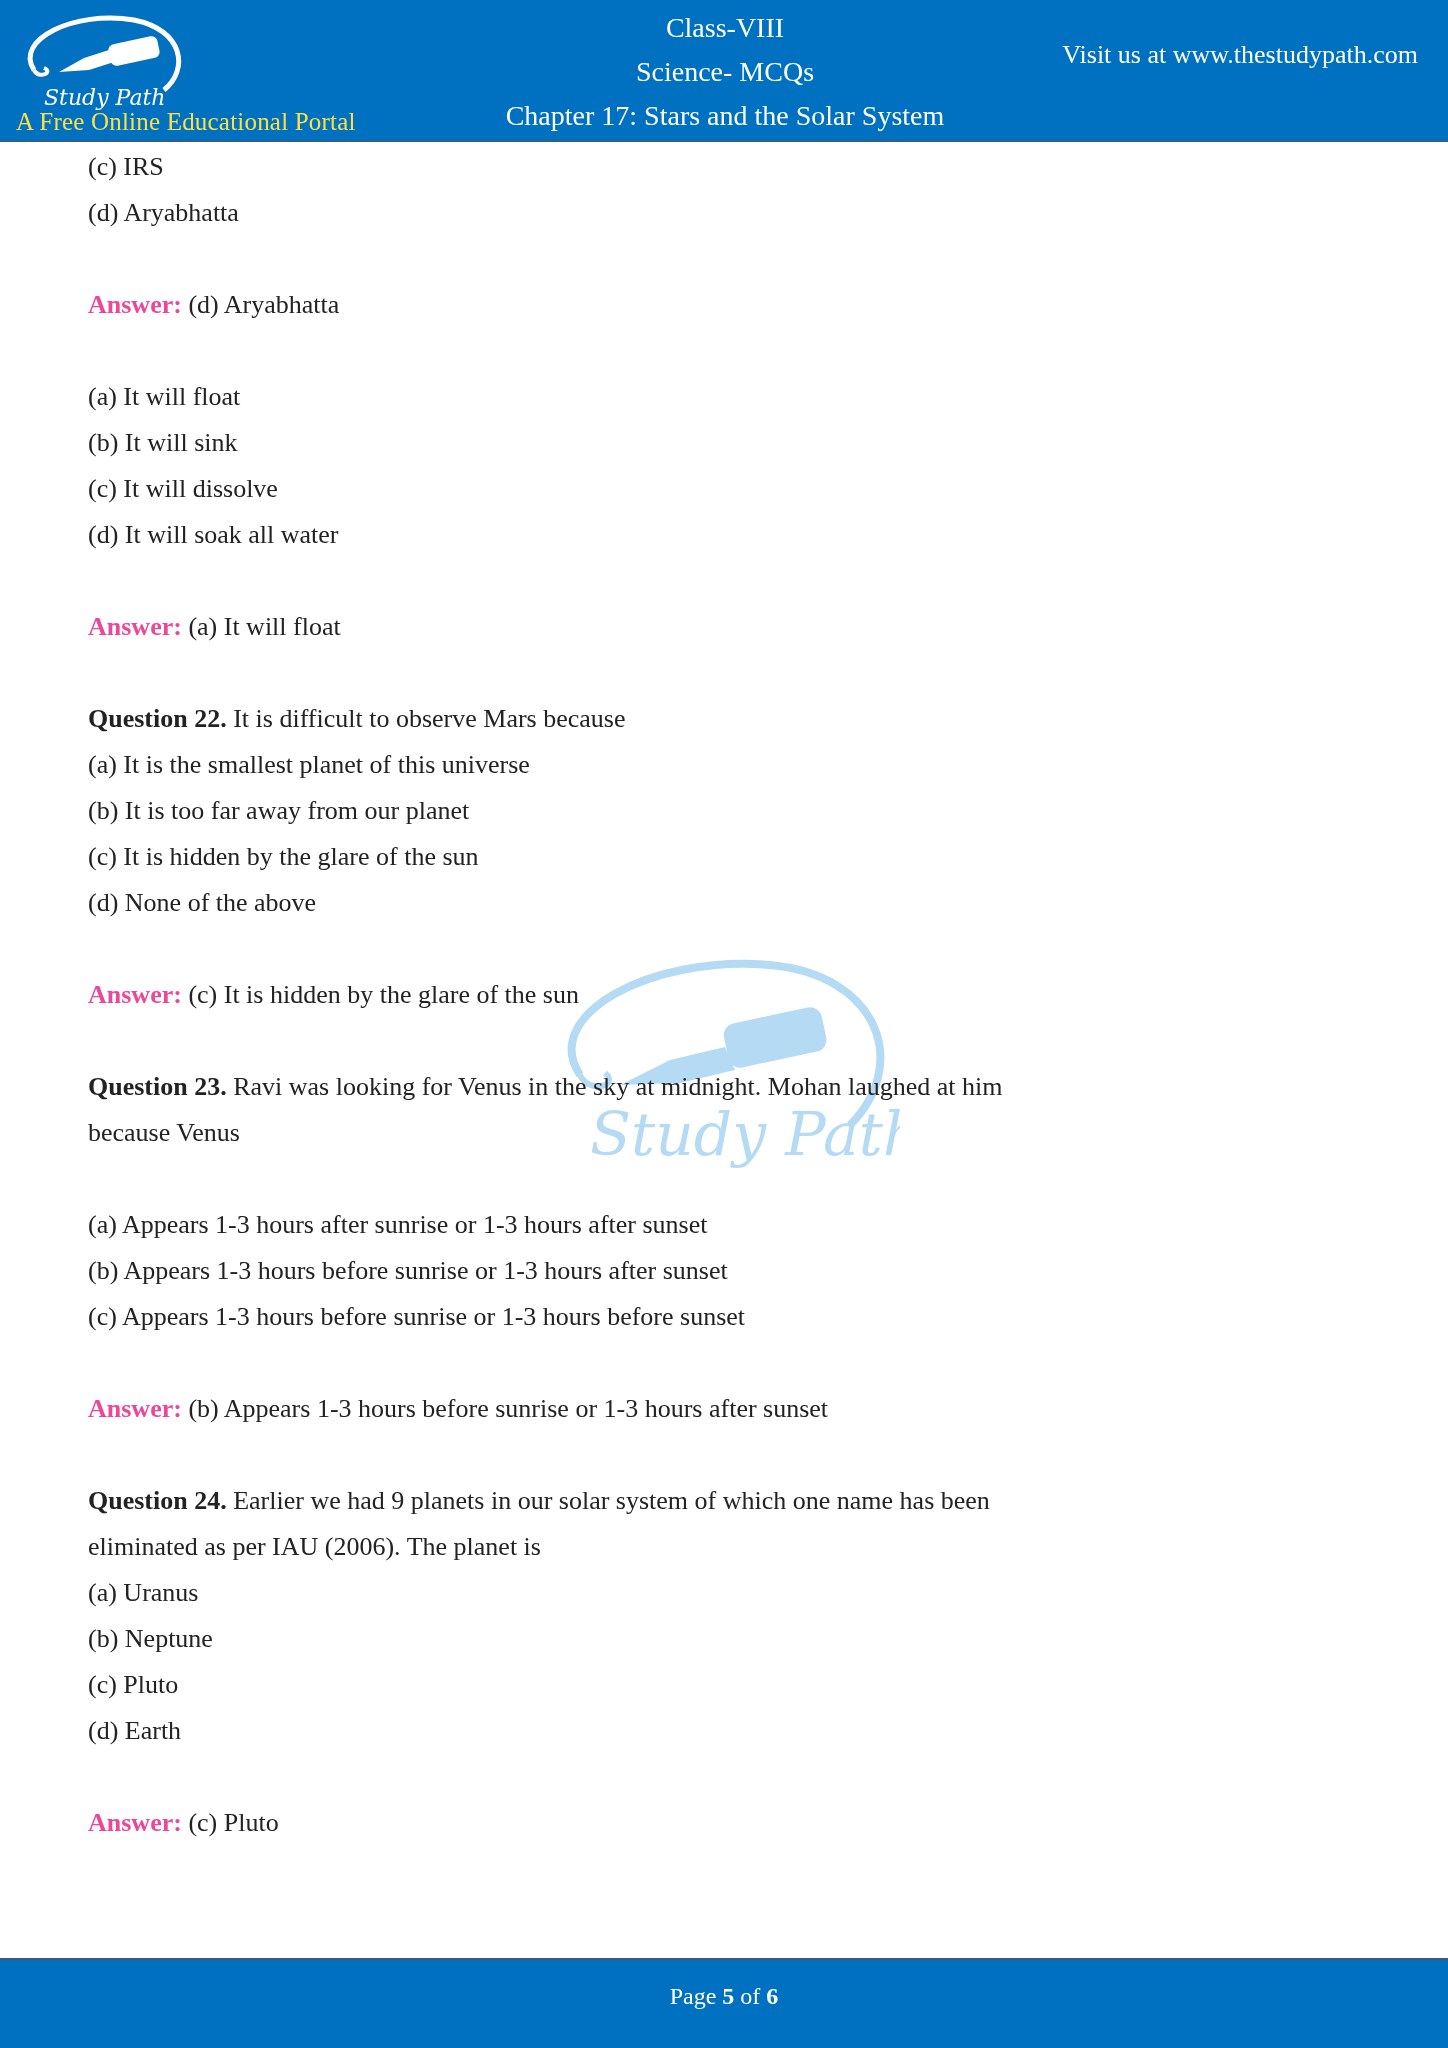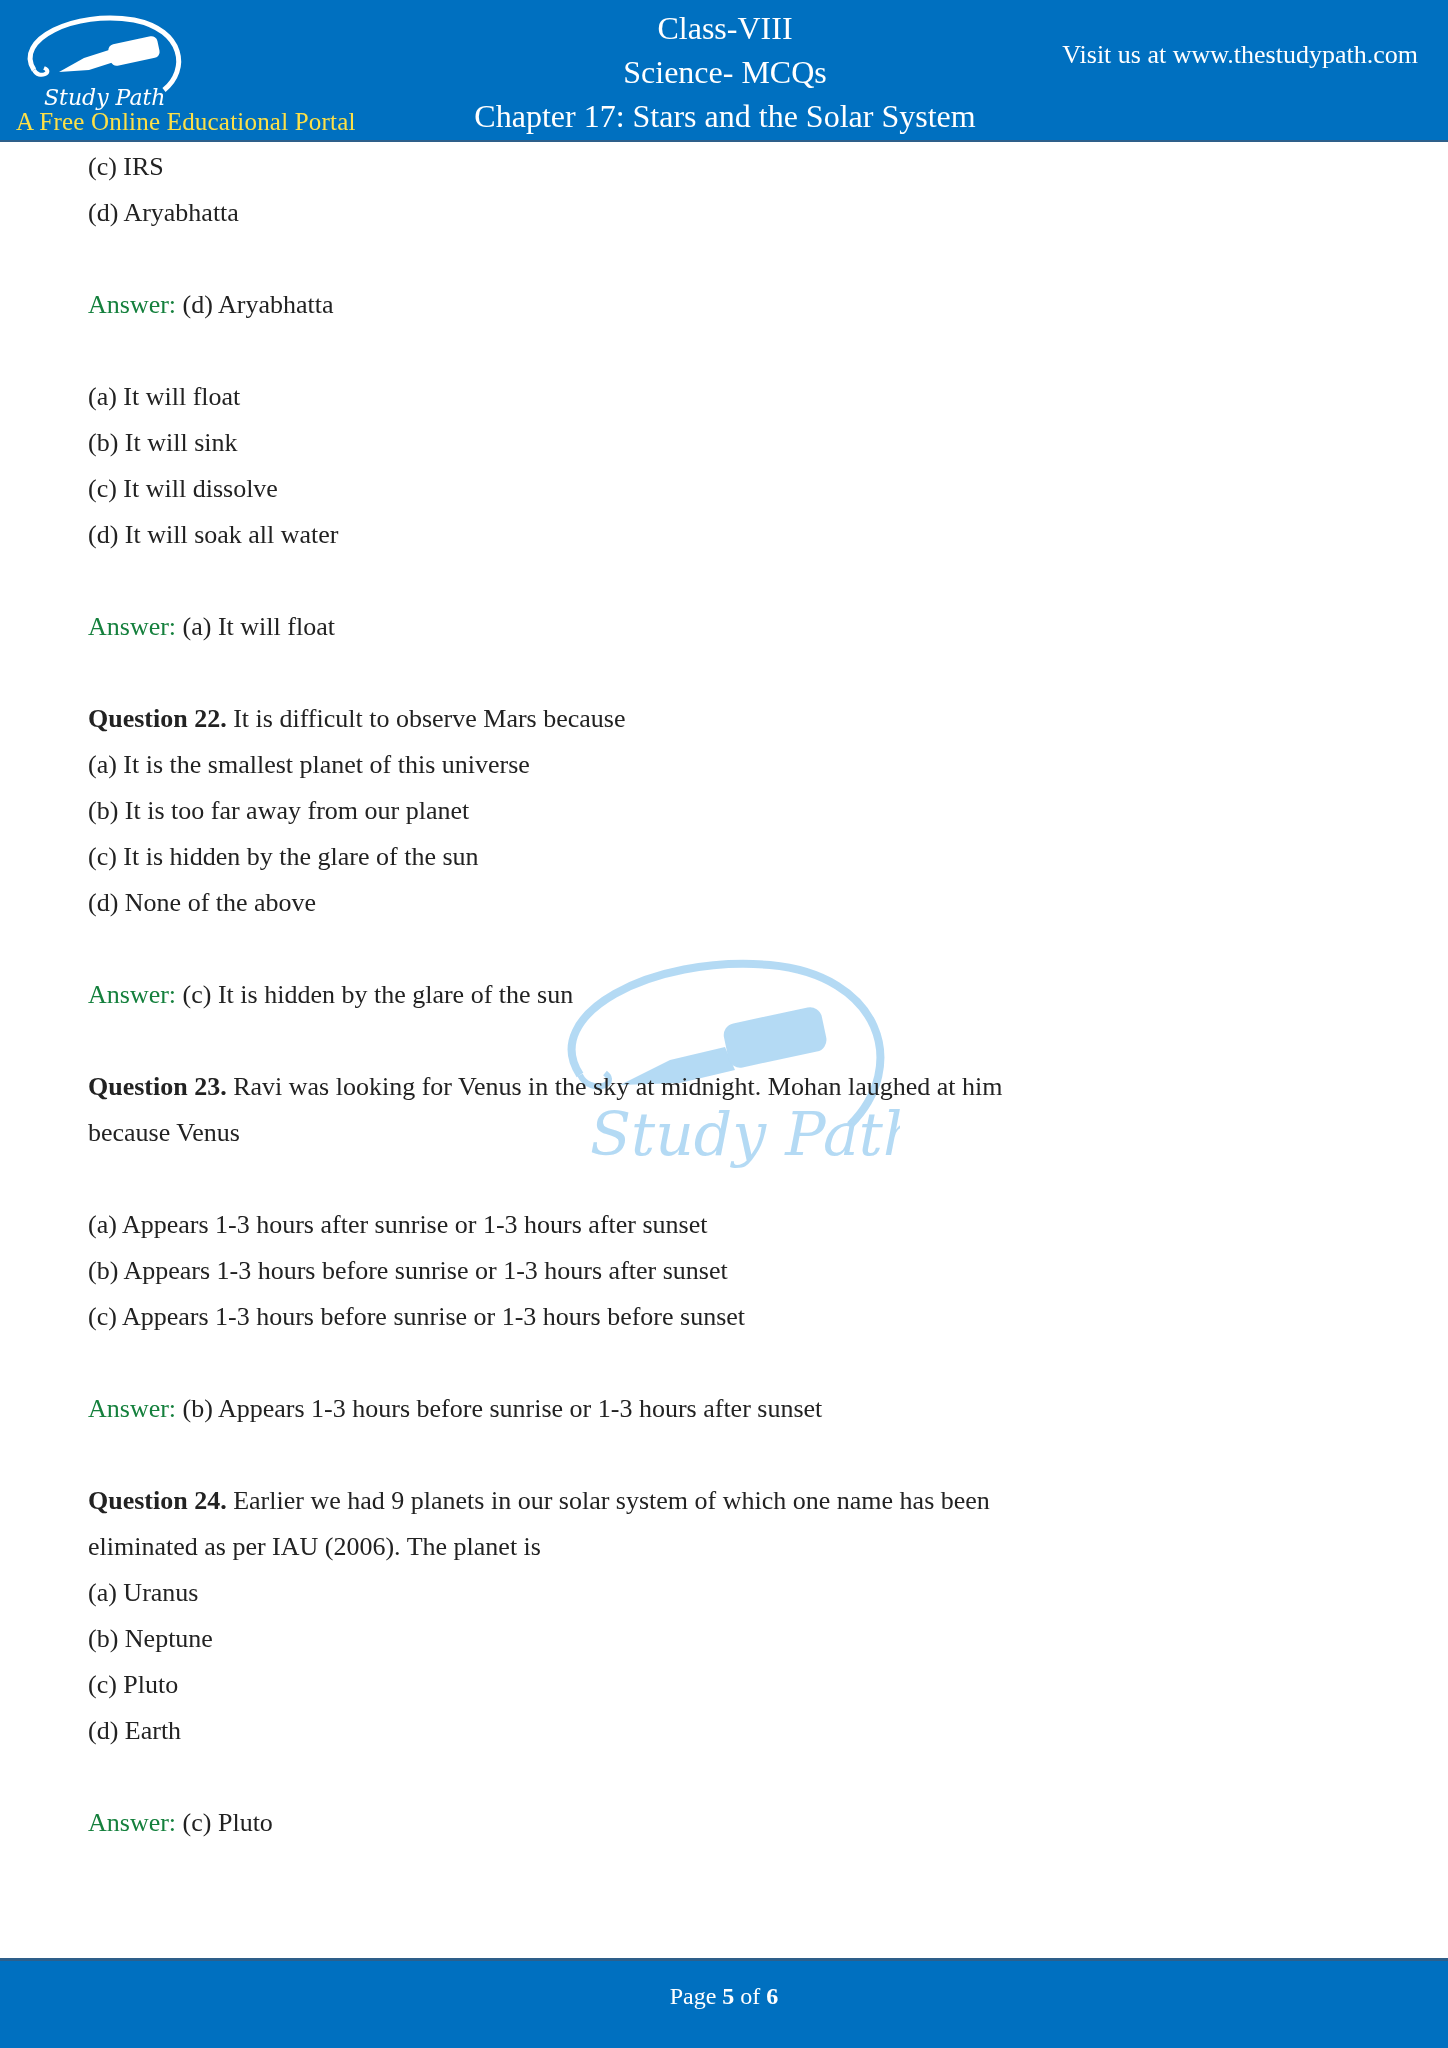--- a/index.html
+++ b/index.html
@@ -2,27 +2,27 @@
 <html><head>
 <meta charset="utf-8">
 <style>
   html, body { margin:0; padding:0; }
   body { width:1448px; height:2048px; background:#ffffff; position:relative; overflow:hidden;
          font-family:"Liberation Serif","DejaVu Serif",serif; color:#222; }
   .header { position:absolute; left:0; top:0; width:1448px; height:140px; background:#0070c0; border-bottom:2px solid #2e5f8a; }
   .logo { position:absolute; left:14px; top:10px; width:170px; height:100px; }
   .logo-caption { position:absolute; left:16px; top:108px; color:#fde047; font-size:25px; letter-spacing:0.2px; }
   .hdr-center { position:absolute; left:430px; width:590px; top:6px; text-align:center; color:#fff; }
-  .hdr-line { font-size:32px; line-height:44px; }
+  .hdr-line { font-size:28px; line-height:44px; }
   .hdr-visit { position:absolute; right:30px; top:6px; color:#fff; font-size:26px;margin-top:34px; }
   .content { position:absolute; left:88px; top:144px; width:1290px; font-size:26px; line-height:46px; }
   .line { white-space:pre; }
   .gap { height:46px; }
   .qlabel { font-weight:bold; color:#222; }
-  .alabel { color:#15803d; }
+  .alabel { color:#ec4899;font-weight:bold; }
   .watermark { position:absolute; left:550px; top:955px; width:350px; height:220px; opacity:0.45; pointer-events:none; }
   .footer { position:absolute; left:0; top:1958px; width:1448px; height:90px; background:#0070c0; border-top:3px solid #2e5f8a; }
   .footer-text { position:absolute; left:0; width:100%; top:22px; text-align:center; color:#fff; font-size:24px; }
   .footer-text b { font-weight:bold; }
 </style>
 </head>
 <body>
 
 <div class="header">
   <svg class="logo" viewBox="0 0 170 100">

